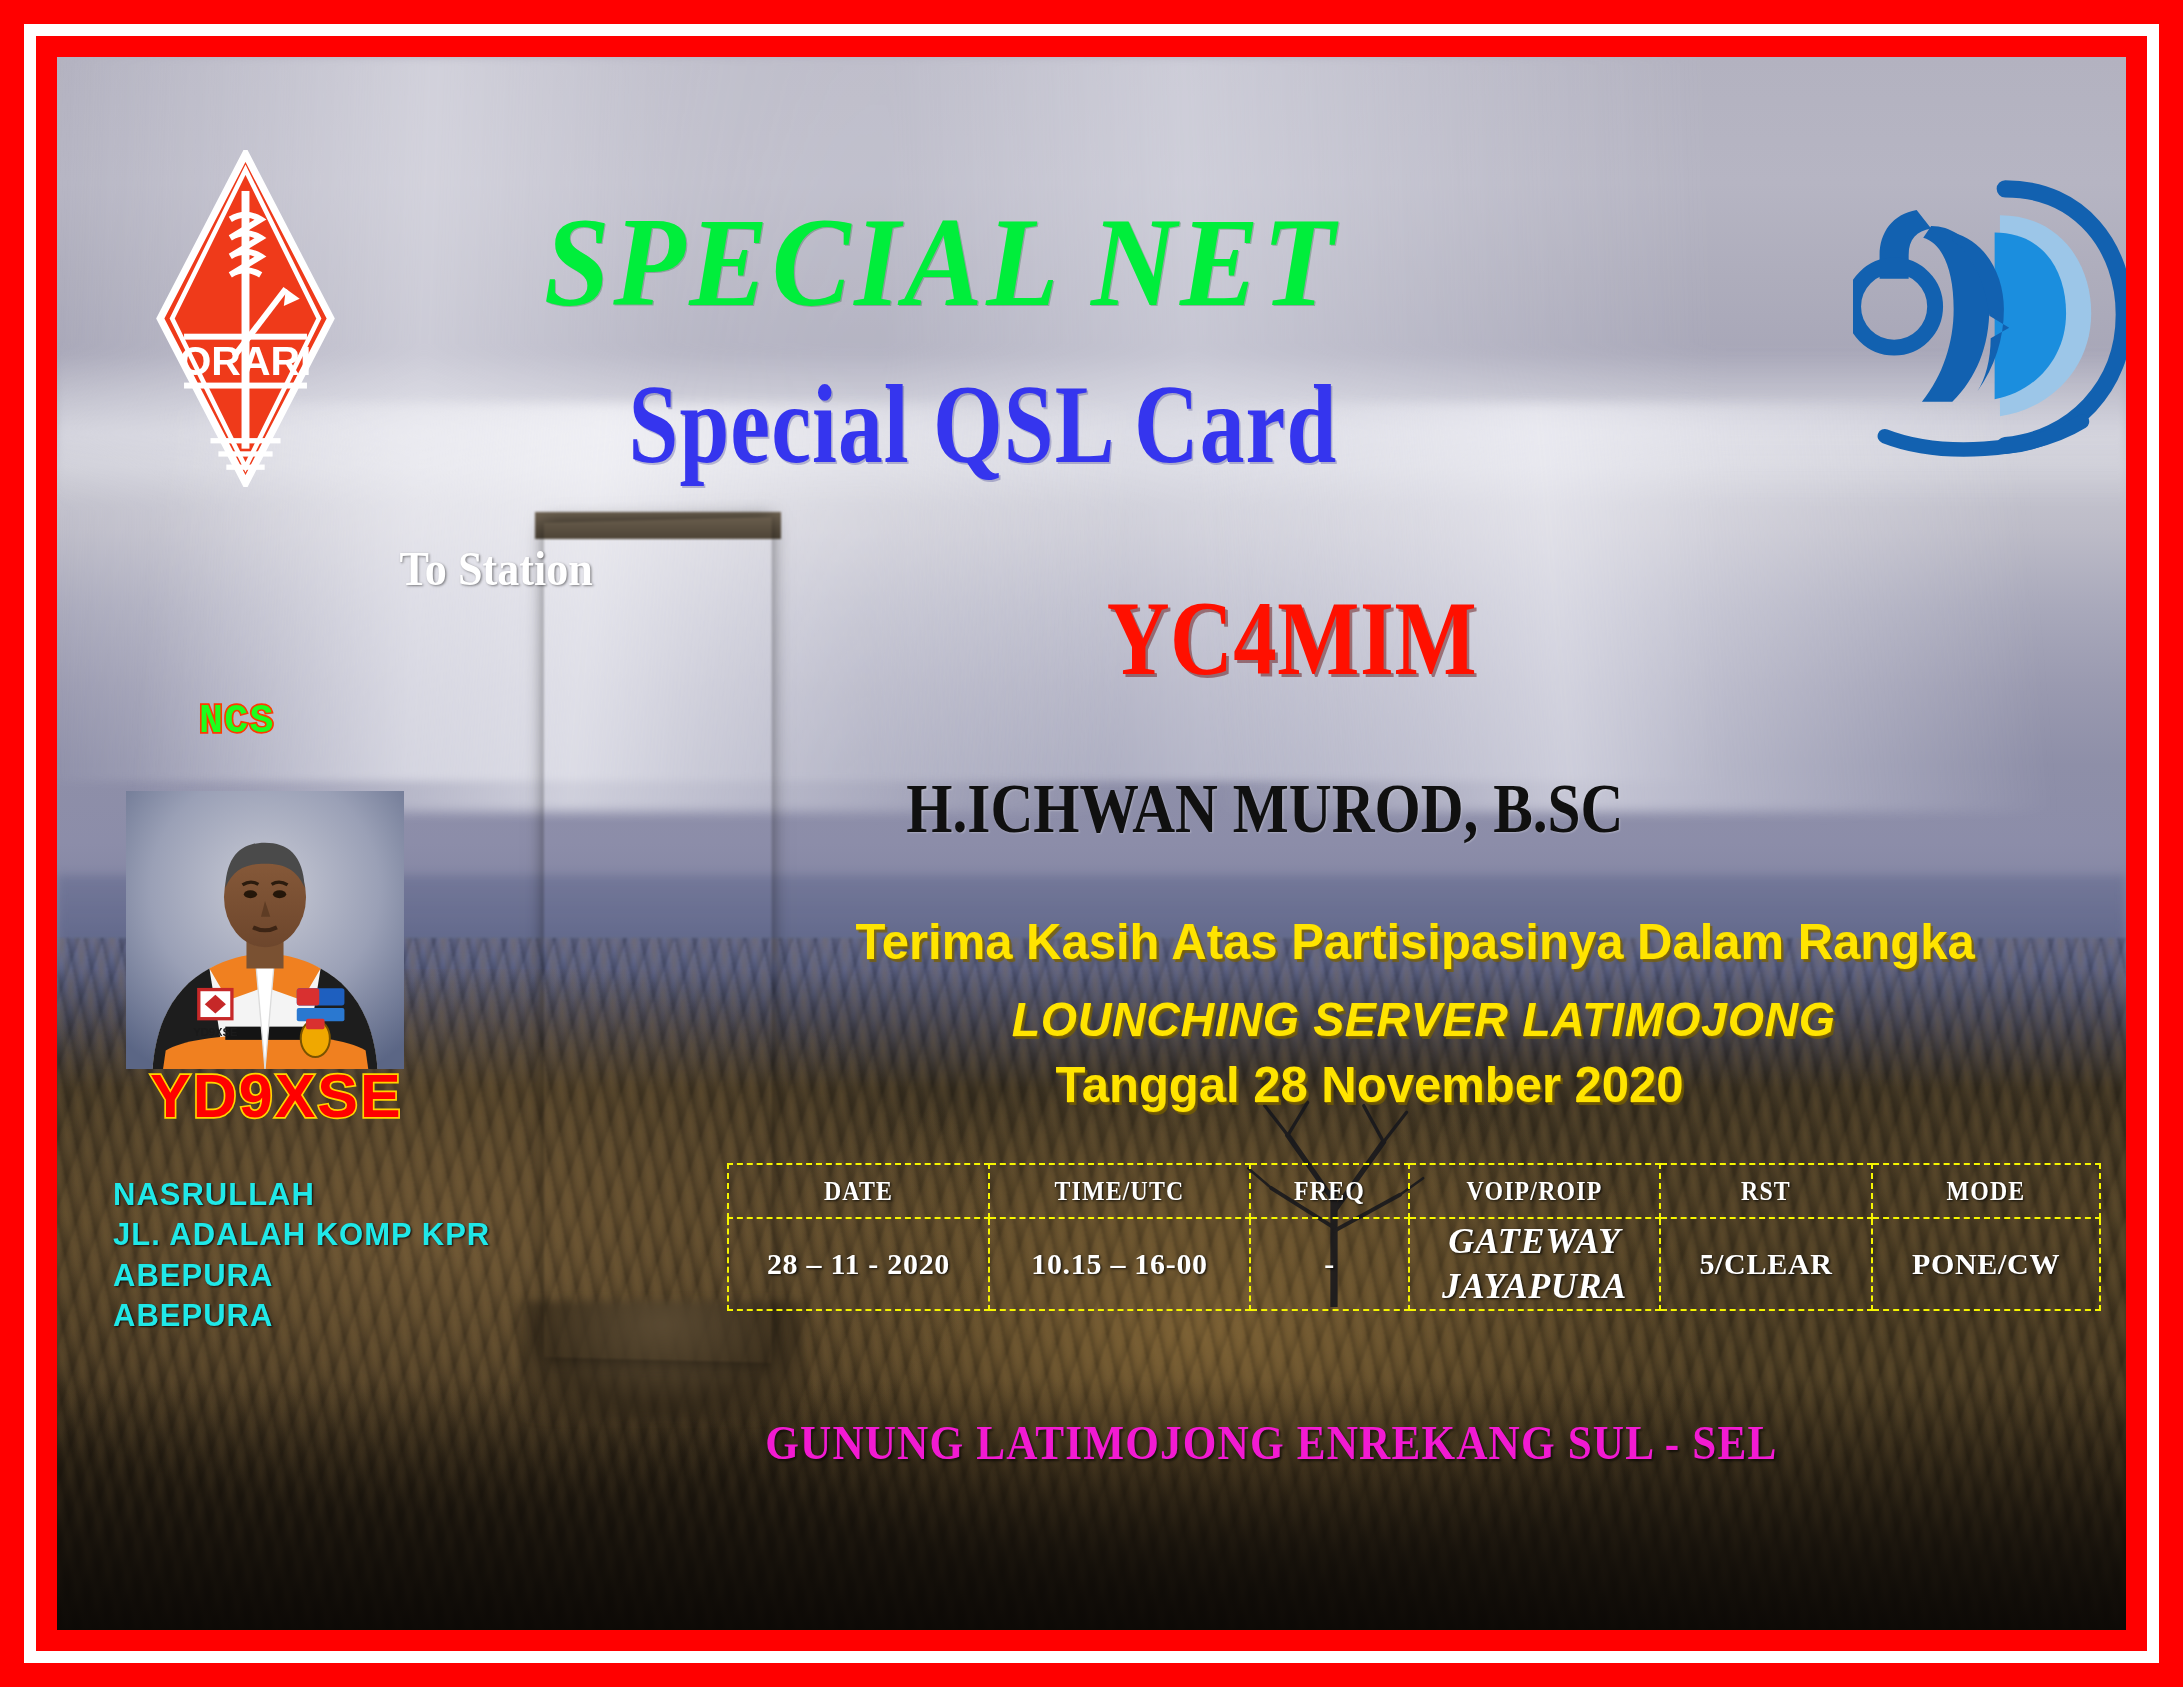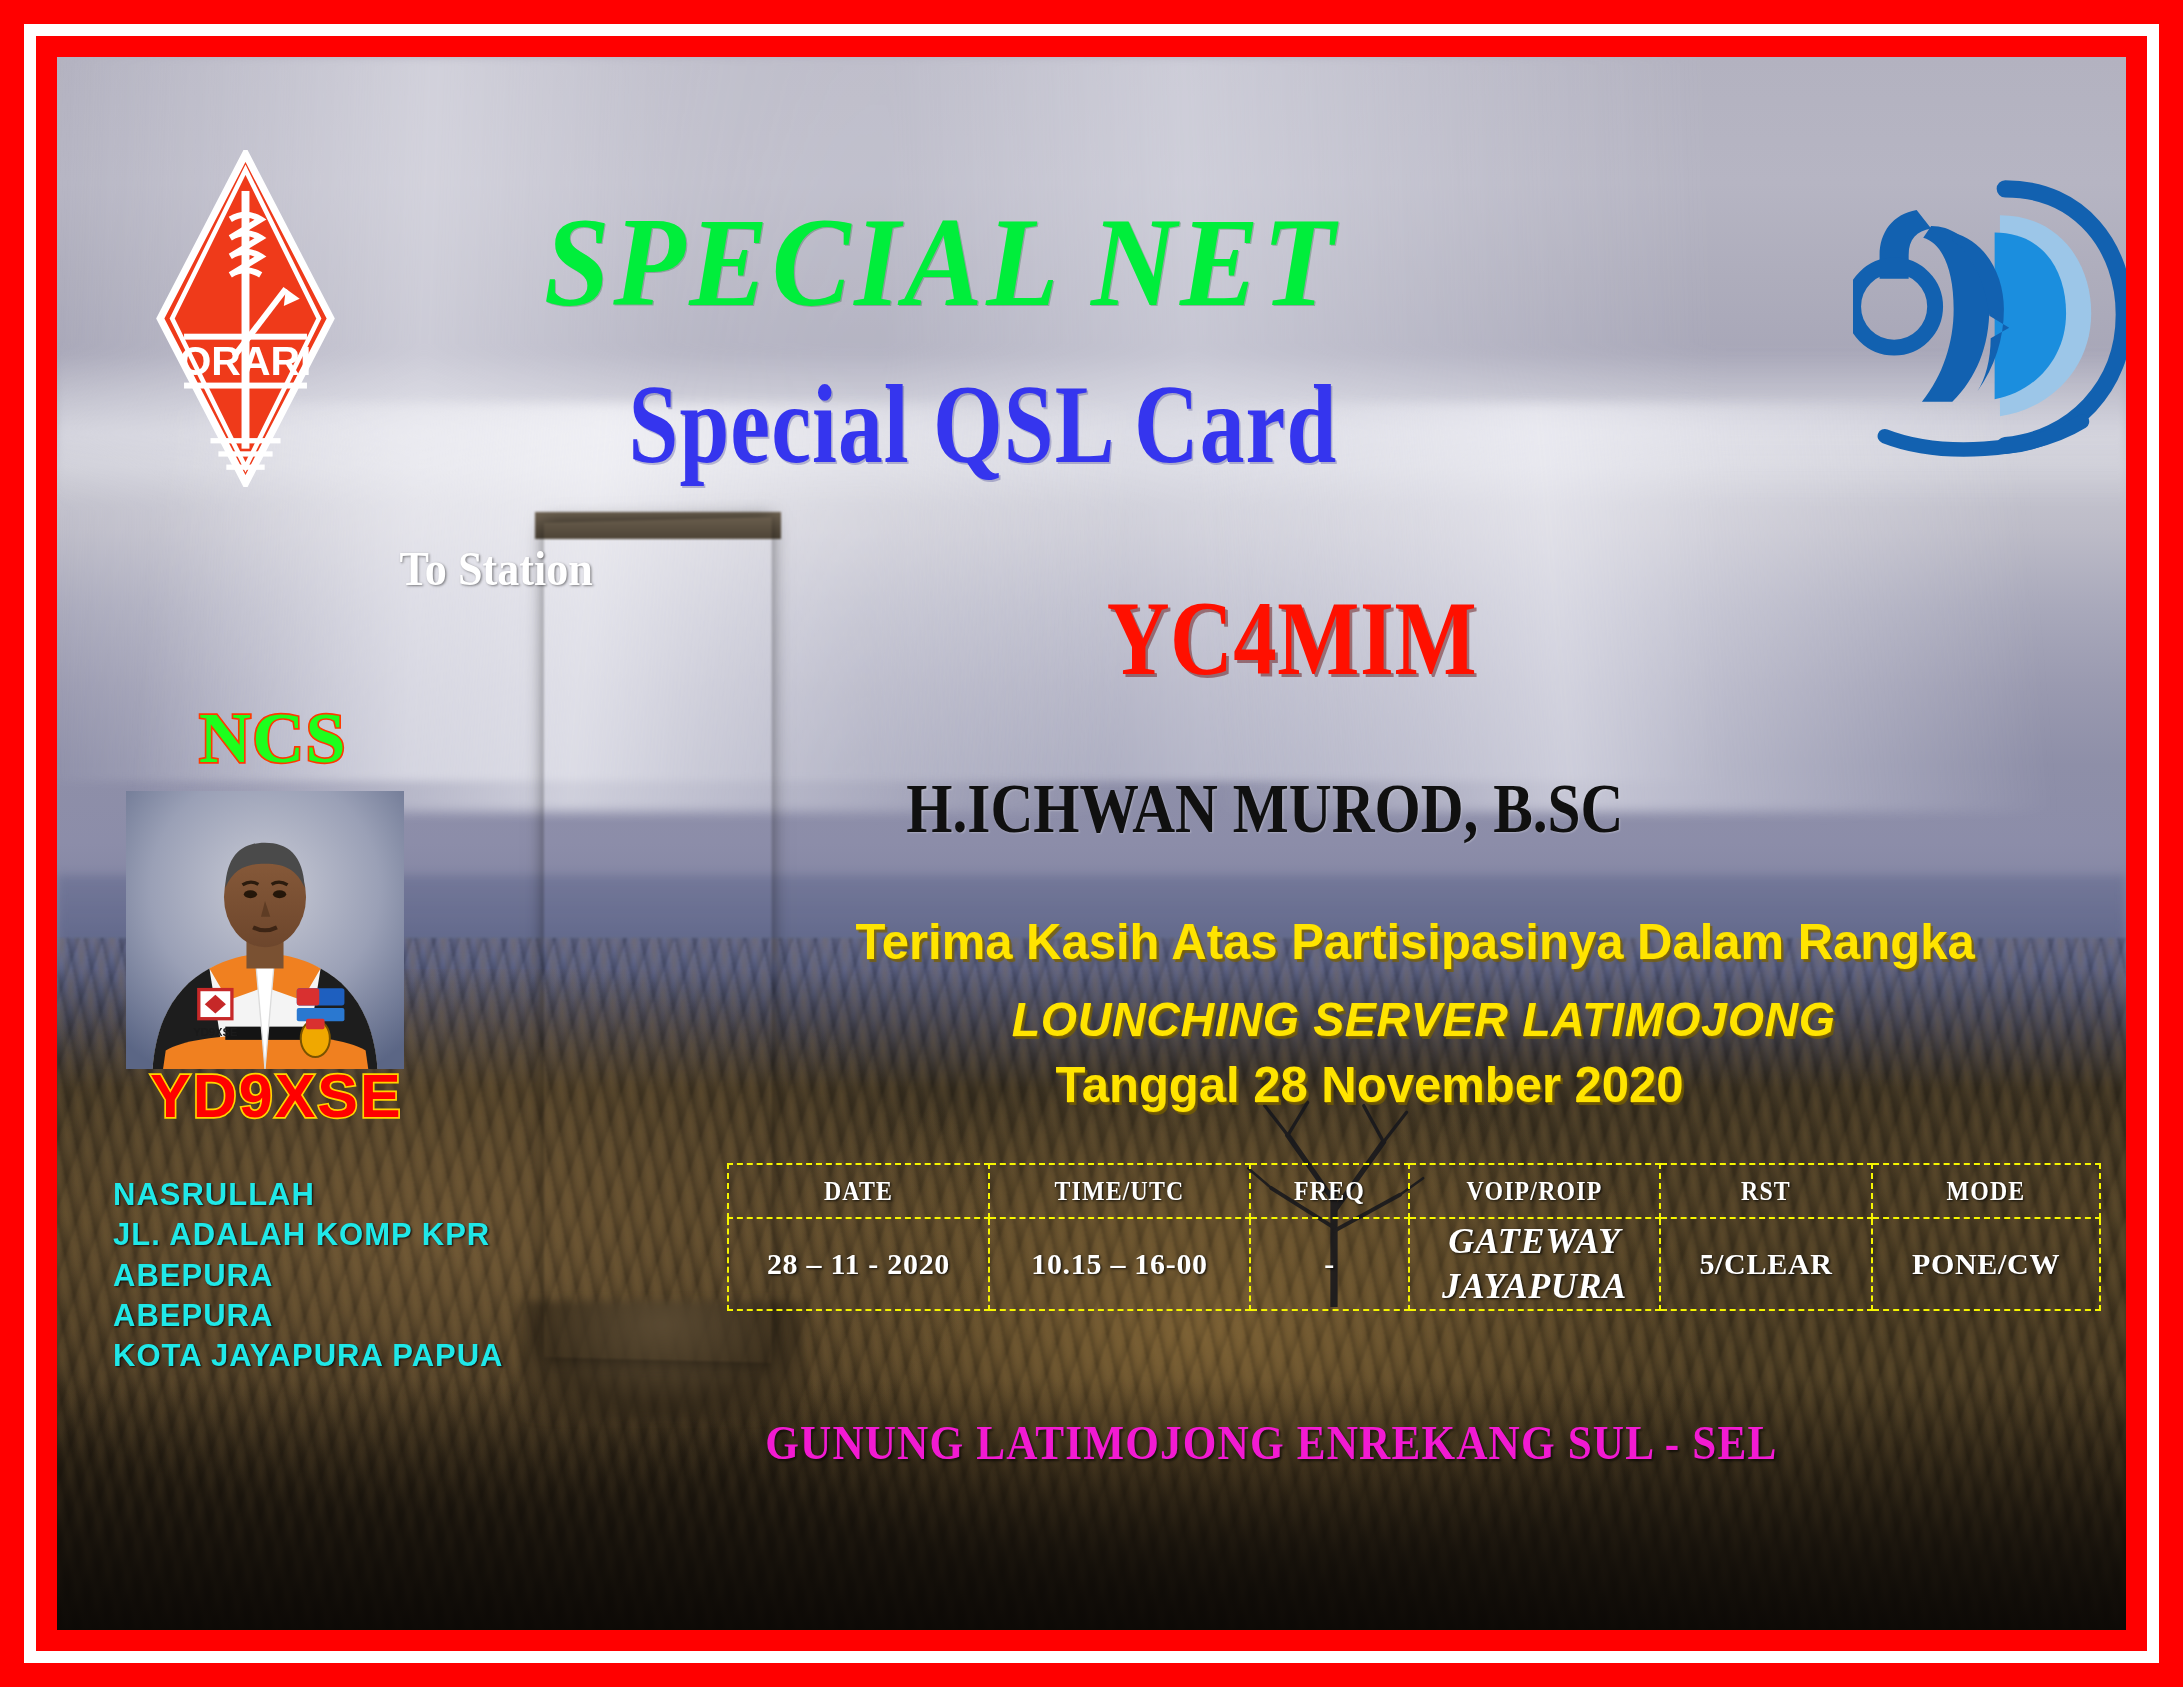--- a/index.html
+++ b/index.html
@@ -175,22 +175,22 @@
     transform:scaleX(.95);
   }
   #date-line{
     left:992px;top:1003px;font-size:50px;
     font-family:"Liberation Sans",sans-serif;
     transform:scaleX(.98);
   }
 
   #ncs-label{
     left:142px;top:645px;
-    font-size:72px;font-weight:bold;
-    font-family:Liberation Serif, serif;
+    font-size:40px;font-weight:bold;
+    font-family:Liberation Mono, monospace;
     color:#1dff1d;
     -webkit-text-stroke:3.3px #ff3a00;
     paint-order:stroke fill;
     letter-spacing:1.3px;
   }
   #ncs-call{
     left:93px;top:1009px;
     font-size:61px;font-weight:bold;
     font-family:"Liberation Sans",sans-serif;
     color:#ff0000;
@@ -392,21 +392,20 @@
       <rect x="272" y="344" width="28" height="16" rx="3" fill="#d93030"></rect>
     </svg>
 
     <div class="t" id="ncs-call">YD9XSE</div>
 
     <div id="address">
       <div>NASRULLAH</div>
       <div>JL. ADALAH KOMP KPR</div>
       <div>ABEPURA</div>
       <div>ABEPURA</div>
-      <div>KOTA JAYAPURA PAPUA</div>
     </div>
 
     <table class="logtable">
       <colgroup>
         <col style="width:261px">
         <col style="width:261px">
         <col style="width:159px">
         <col style="width:251px">
         <col style="width:212px">
         <col style="width:228px">

